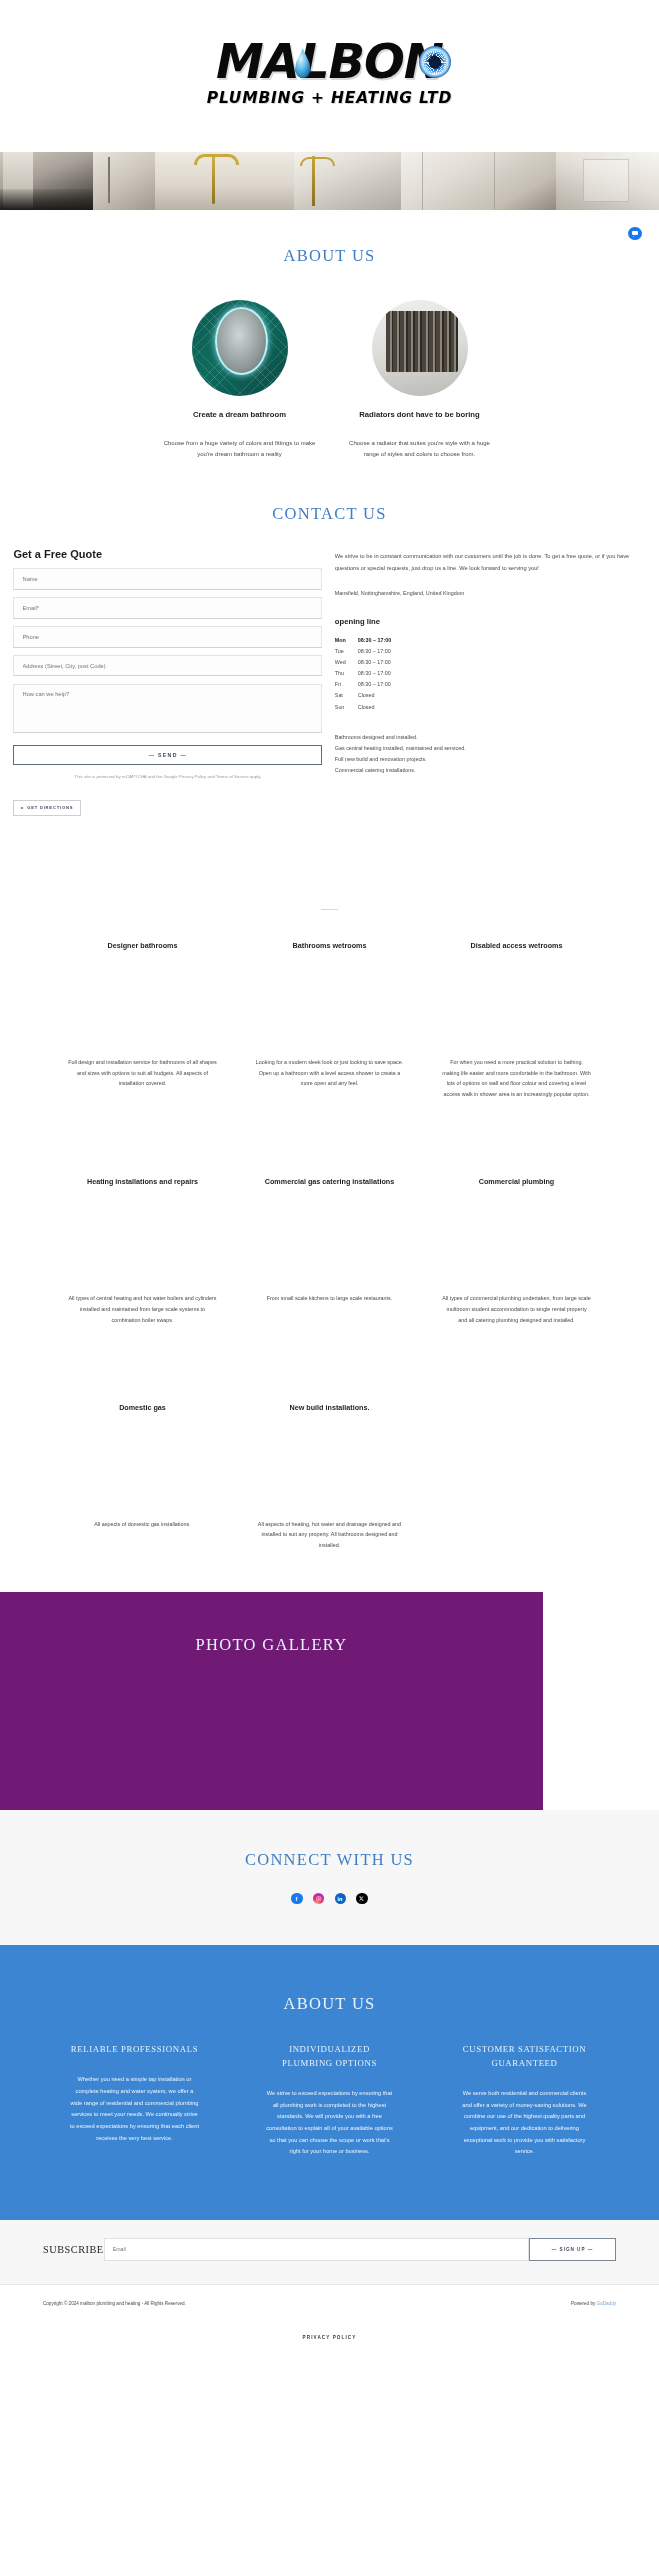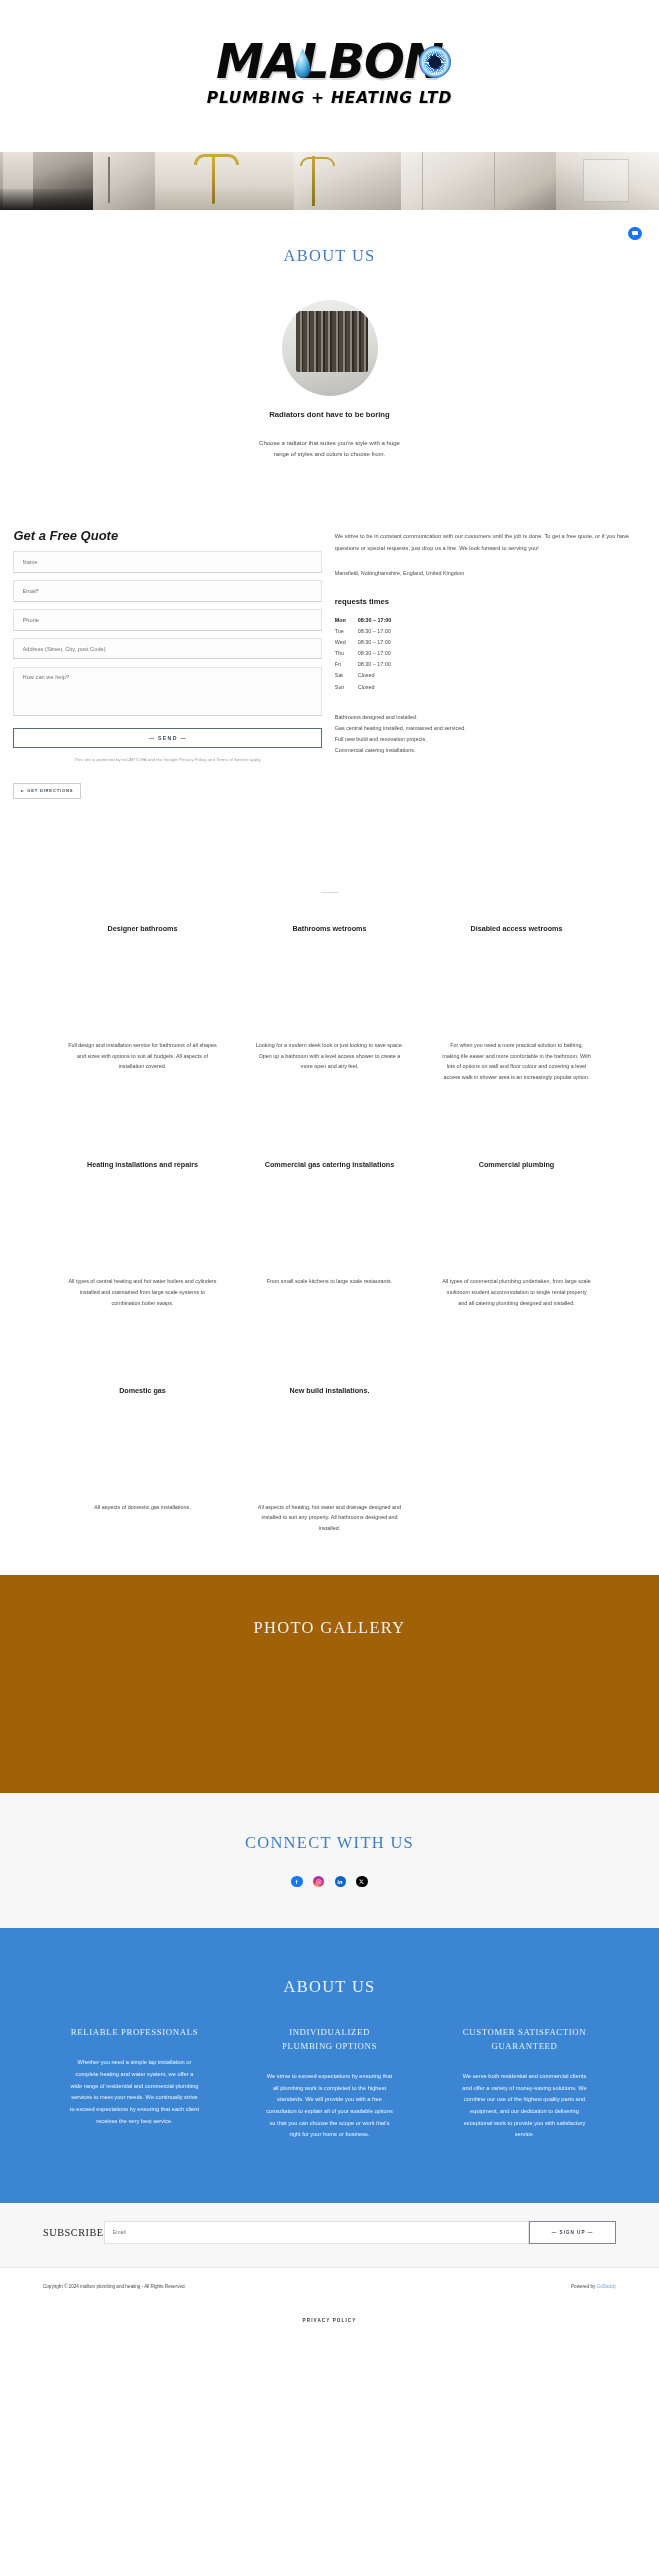--- a/index.html
+++ b/index.html
@@ -173,21 +173,21 @@
   
   .contact-us { padding: 44px 0 20.6px; }
   .contact-grid {
     display: flex;
     padding: 0 13.4px;
     margin-top: 24px;
     gap: 12.4px;
   }
   .contact-left { width: 309px; }
   .contact-right { flex: 1; padding-top: 3.1px; }
-  .form-heading { font-size: 13px; font-weight: 600; color:#1c1c1c; margin-bottom: 8.2px; font-style: italic; }
+  .form-heading { font-size: 11px; font-weight: 600; color:#1c1c1c; margin-bottom: 8.2px; }
   .field {
     width: 100%;
     border: 0.5px solid #e4e4e4;
     border-bottom: 0.5px solid #d2d2d2;
     background: #fdfdfd;
     font-family: "Liberation Sans", sans-serif;
     font-size: 5.7px;
     color: #6d6d6d;
     padding: 7.2px 8.2px;
     margin-bottom: 7.2px;
@@ -246,22 +246,22 @@
   .wwd-head {
     font-size: 7.2px; font-weight: 600; color: #1f1f1f; line-height: 1.5;
     min-height: 23px;
   }
   .wwd-media { height: 93px; }
   .wwd-body { font-size: 5.4px; color:#4a4a4a; line-height: 2.0; }
   .wwd-row-gap { height: 46px; }
 
   
   .photo-gallery {
-    width: 659px;
-    background: #a16207;
+    width: 543px;
+    background: #701a75;
     padding: 43px 0 155px;
   }
 
   
   .connect {
     width: 659px;
     background: #f7f7f7;
     padding: 40px 0 41px;
     text-align: center;
   }
@@ -399,48 +399,54 @@
   <div class="hero-pane hp6"></div>
 </div>
 
 <section class="section about-us rel">
   <div class="chat-fab">
       <span class="bubble"></span>
     </div>
   <h2 class="sec-title">ABOUT US</h2>
   <div class="about-cards">
     <div class="about-card">
+      <div class="about-thumb thumb-bath"></div>
+      <div class="card-title">Create a dream bathroom</div>
+      <div class="card-body">Choose from a huge variety of colors and fittings to make you're dream bathroom  a reality</div>
+    </div>
+    <div class="about-card">
       <div class="about-thumb thumb-rad"></div>
       <div class="card-title">Radiators dont have to be boring</div>
       <div class="card-body">Choose a radiator that suites you're style with a huge range of styles and colors to choose from.</div>
     </div>
   </div>
 </section>
 
 <section class="section contact-us">
+  <h2 class="sec-title">CONTACT US</h2>
   <div class="contact-grid">
     <div class="contact-left">
       <div class="form-heading">Get a Free Quote</div>
       <input class="field" placeholder="Name" style="">
       <input class="field" placeholder="Email*" style="">
       <input class="field" placeholder="Phone" style="">
       <input class="field" placeholder="Address (Street, City, post Code)" style="">
       <textarea class="field tall" placeholder="How can we help?" style=""></textarea>
       <button class="btn-send">—  SEND  —</button>
       <div class="recaptcha-note">This site is protected by reCAPTCHA and the Google Privacy Policy and Terms of Service apply.</div>
       <button class="btn-directions">
         <span class="dir-icon"></span>
         <span>GET DIRECTIONS</span>
       </button>
     </div>
 
     <div class="contact-right">
       <p class="contact-copy">We strive to be in constant communication with our customers until the job is done.  To get a free quote, or if you have questions or special requests, just drop us a line. We look forward to serving you!</p>
       <p class="contact-addr">Mansfield, Nottinghamshire, England, United Kingdom</p>
-      <div class="hours-title">requests times</div>
+      <div class="hours-title">opening line</div>
       <div>
         <div class="hours-row today">
           <span class="hours-day">Mon</span>
           <span>08:30 – 17:00</span>
         </div>
         <div class="hours-row">
           <span class="hours-day">Tue</span>
           <span>08:30 – 17:00</span>
         </div>
         <div class="hours-row">

